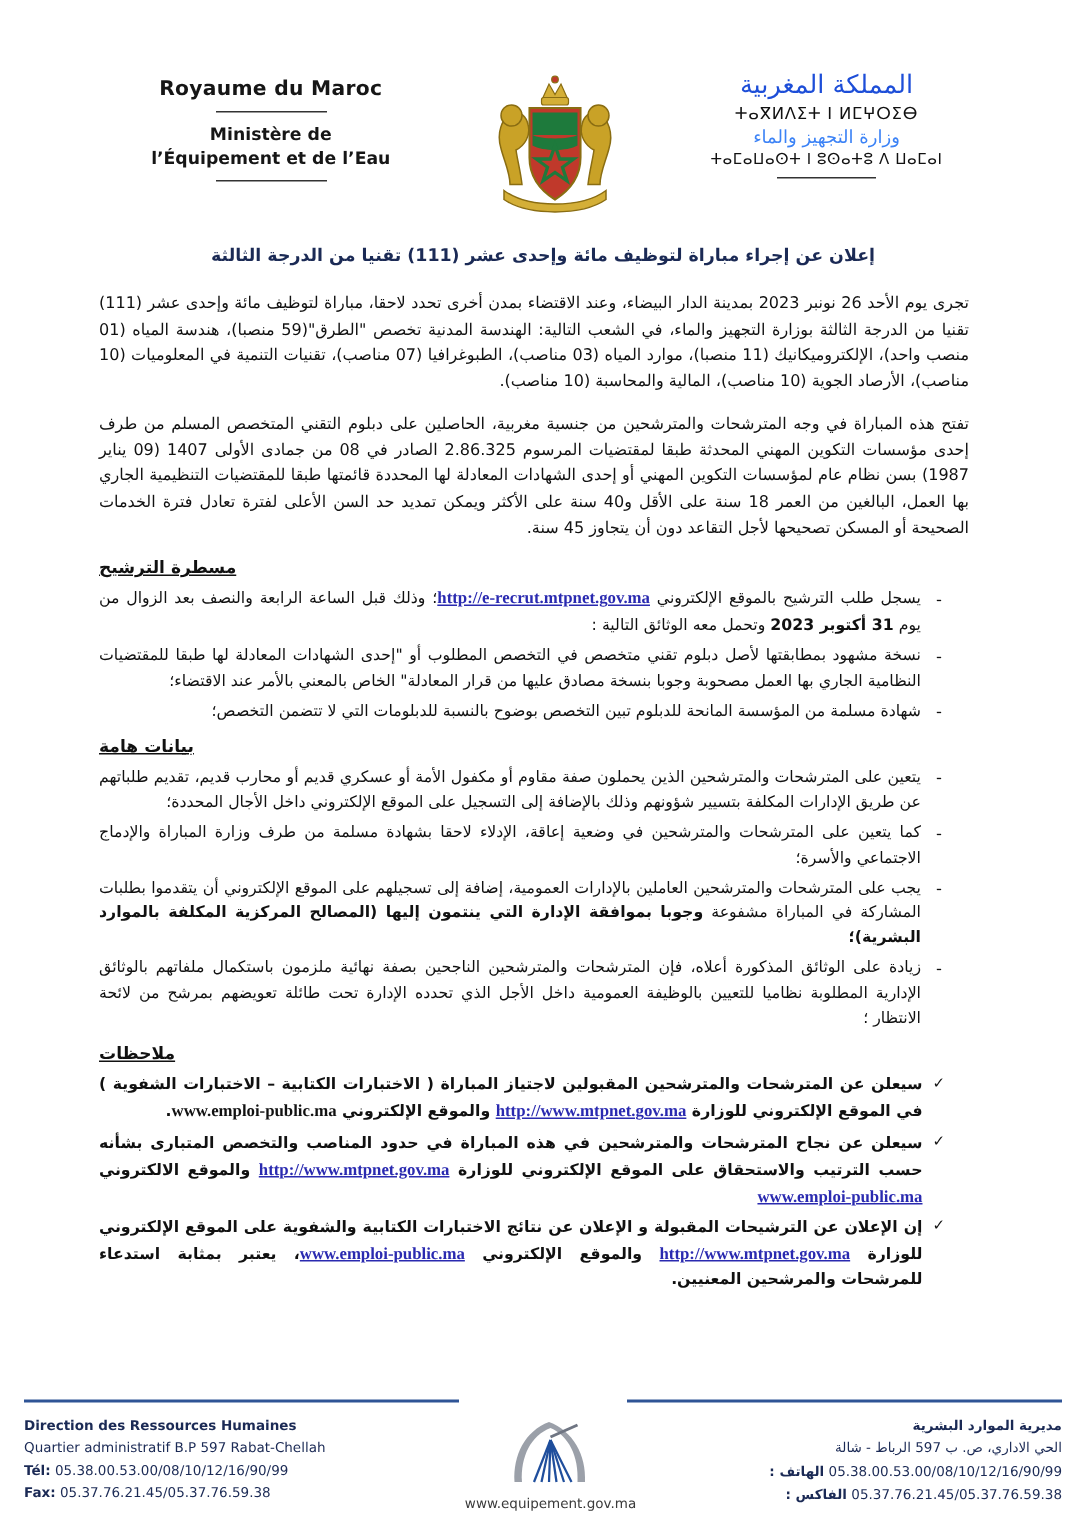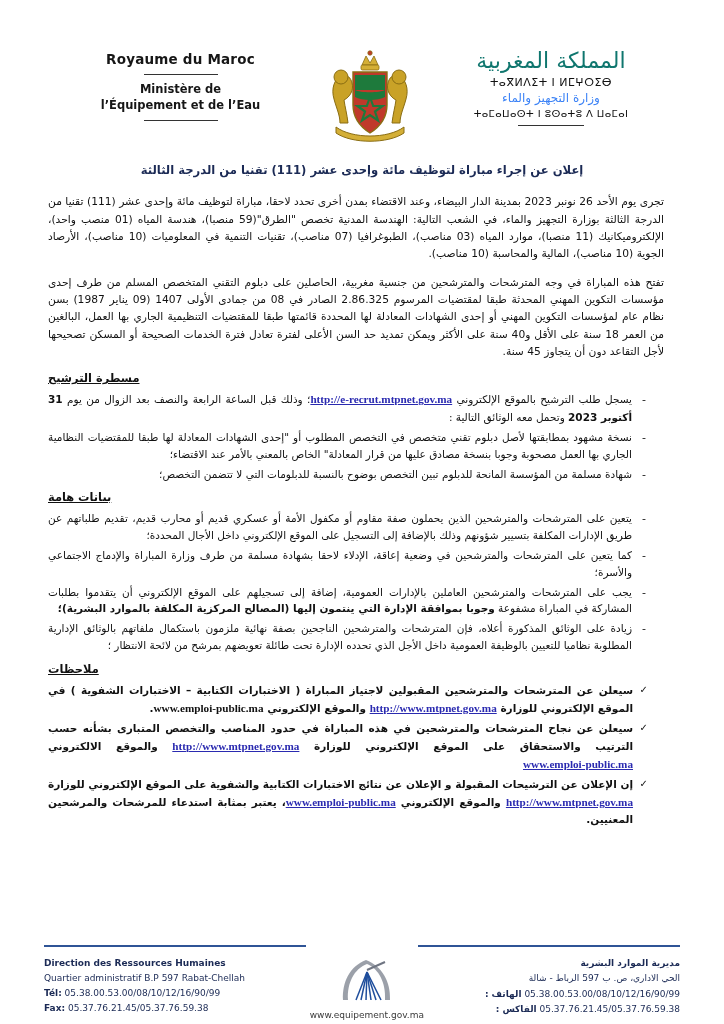--- a/index.html
+++ b/index.html
@@ -59,22 +59,22 @@
     padding-top: 2px;
   }
   .hdr-ar {
     width: 230px;
     text-align: center;
     direction: rtl;
     padding-top: 4px;
   }
   .hdr-ar .ar1 {
     font-family: "DejaVu Sans", sans-serif;
-    font-size: 22px;
-    color: #0f766e;
+    font-size: 17px;
+    color: #1d4ed8;
     line-height: 1.25;
     white-space: nowrap;
     text-align: center;
   }
   .hdr-ar .tif {
     font-family: "DejaVu Sans", sans-serif;
     font-size: 11px;
     color: #111;
     letter-spacing: .5px;
     margin: 1px 0 2px 0;
@@ -96,21 +96,21 @@
     white-space: nowrap;
   }
   .hdr-ar .under {
     width: 66px; height: 1px; background: #333;
     margin: 6px auto 0 auto;
   }
 
   
   .body {
     direction: rtl;
-    padding: 0 48px;
+    padding: 0 66px;
     font-family: "DejaVu Sans", "Liberation Sans", sans-serif;
   }
   .doc-title {
     text-align: center;
     color: #1b2a55;
     font-weight: bold;
     font-size: 11.6px;
     margin: 8px 0 14px 0;
     line-height: 1.5;
   }
@@ -198,22 +198,22 @@
     display: inline-block;
     font-family: "Liberation Serif", "DejaVu Serif", serif;
     font-size: 11.2px;
   }
   b.bold { font-weight: bold; }
   .num { direction: ltr; unicode-bidi: embed; display: inline-block; }
 
   
   .footer {
     position: absolute;
-    left: 0; right: 0; bottom: 4px;
-    padding: 0 44px;
+    left: 0; right: 0; bottom: 16px;
+    padding: 0 16px;
     direction: ltr;
   }
   .foot-rules {
     display: flex; align-items: center;
     gap: 0;
     margin-bottom: 9px;
   }
   .foot-rule { height: 2.5px; background: #2f5496; flex: 1; }
   .foot-gap { width: 112px; }
   .foot-cols {

